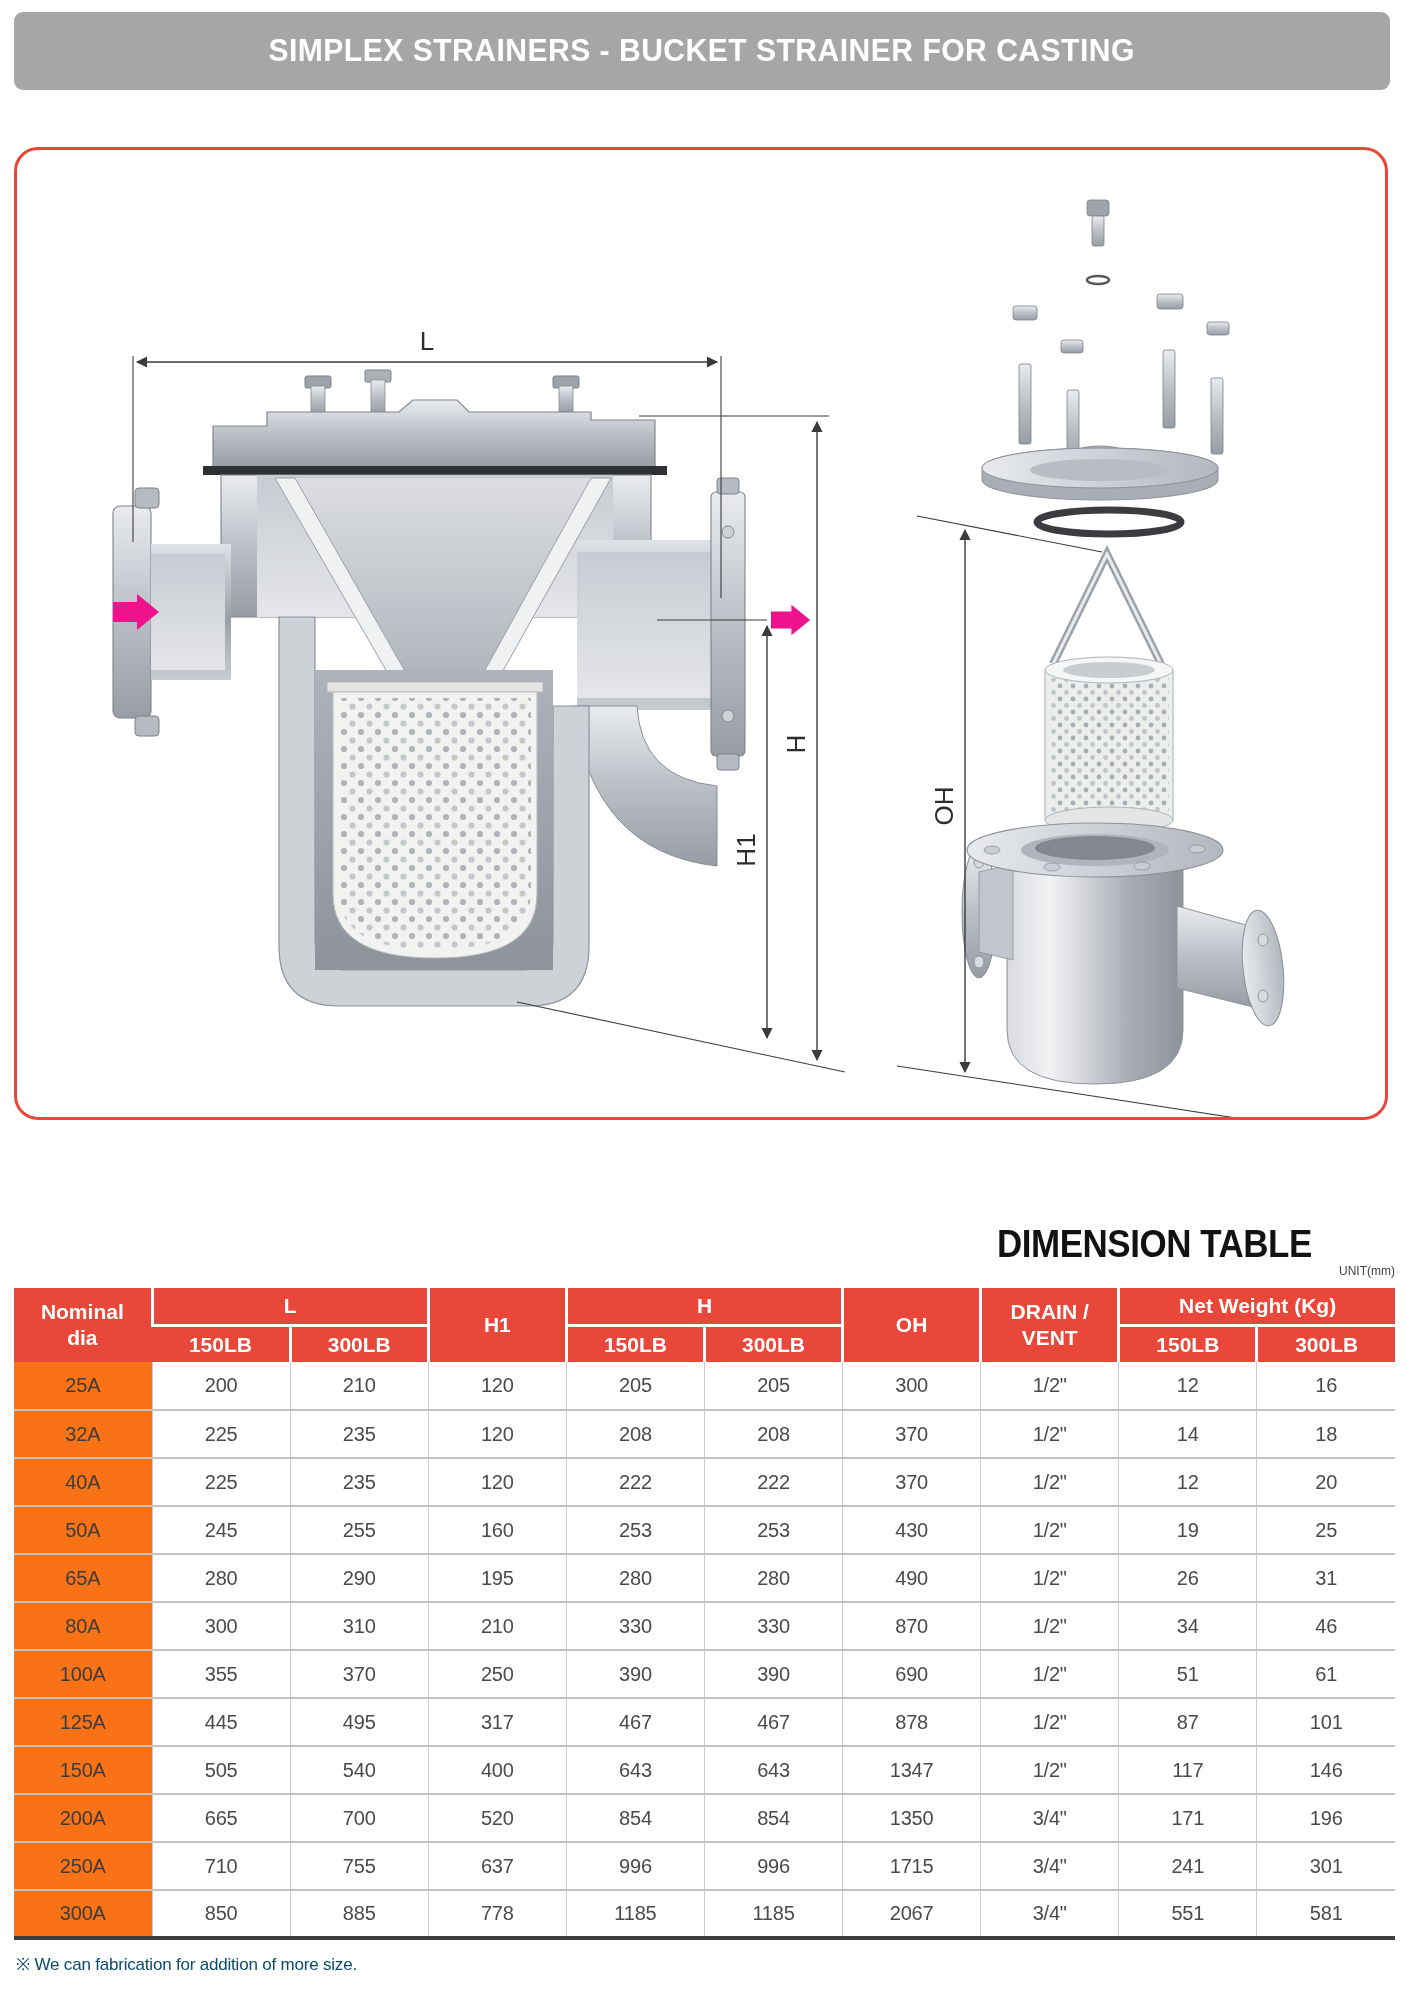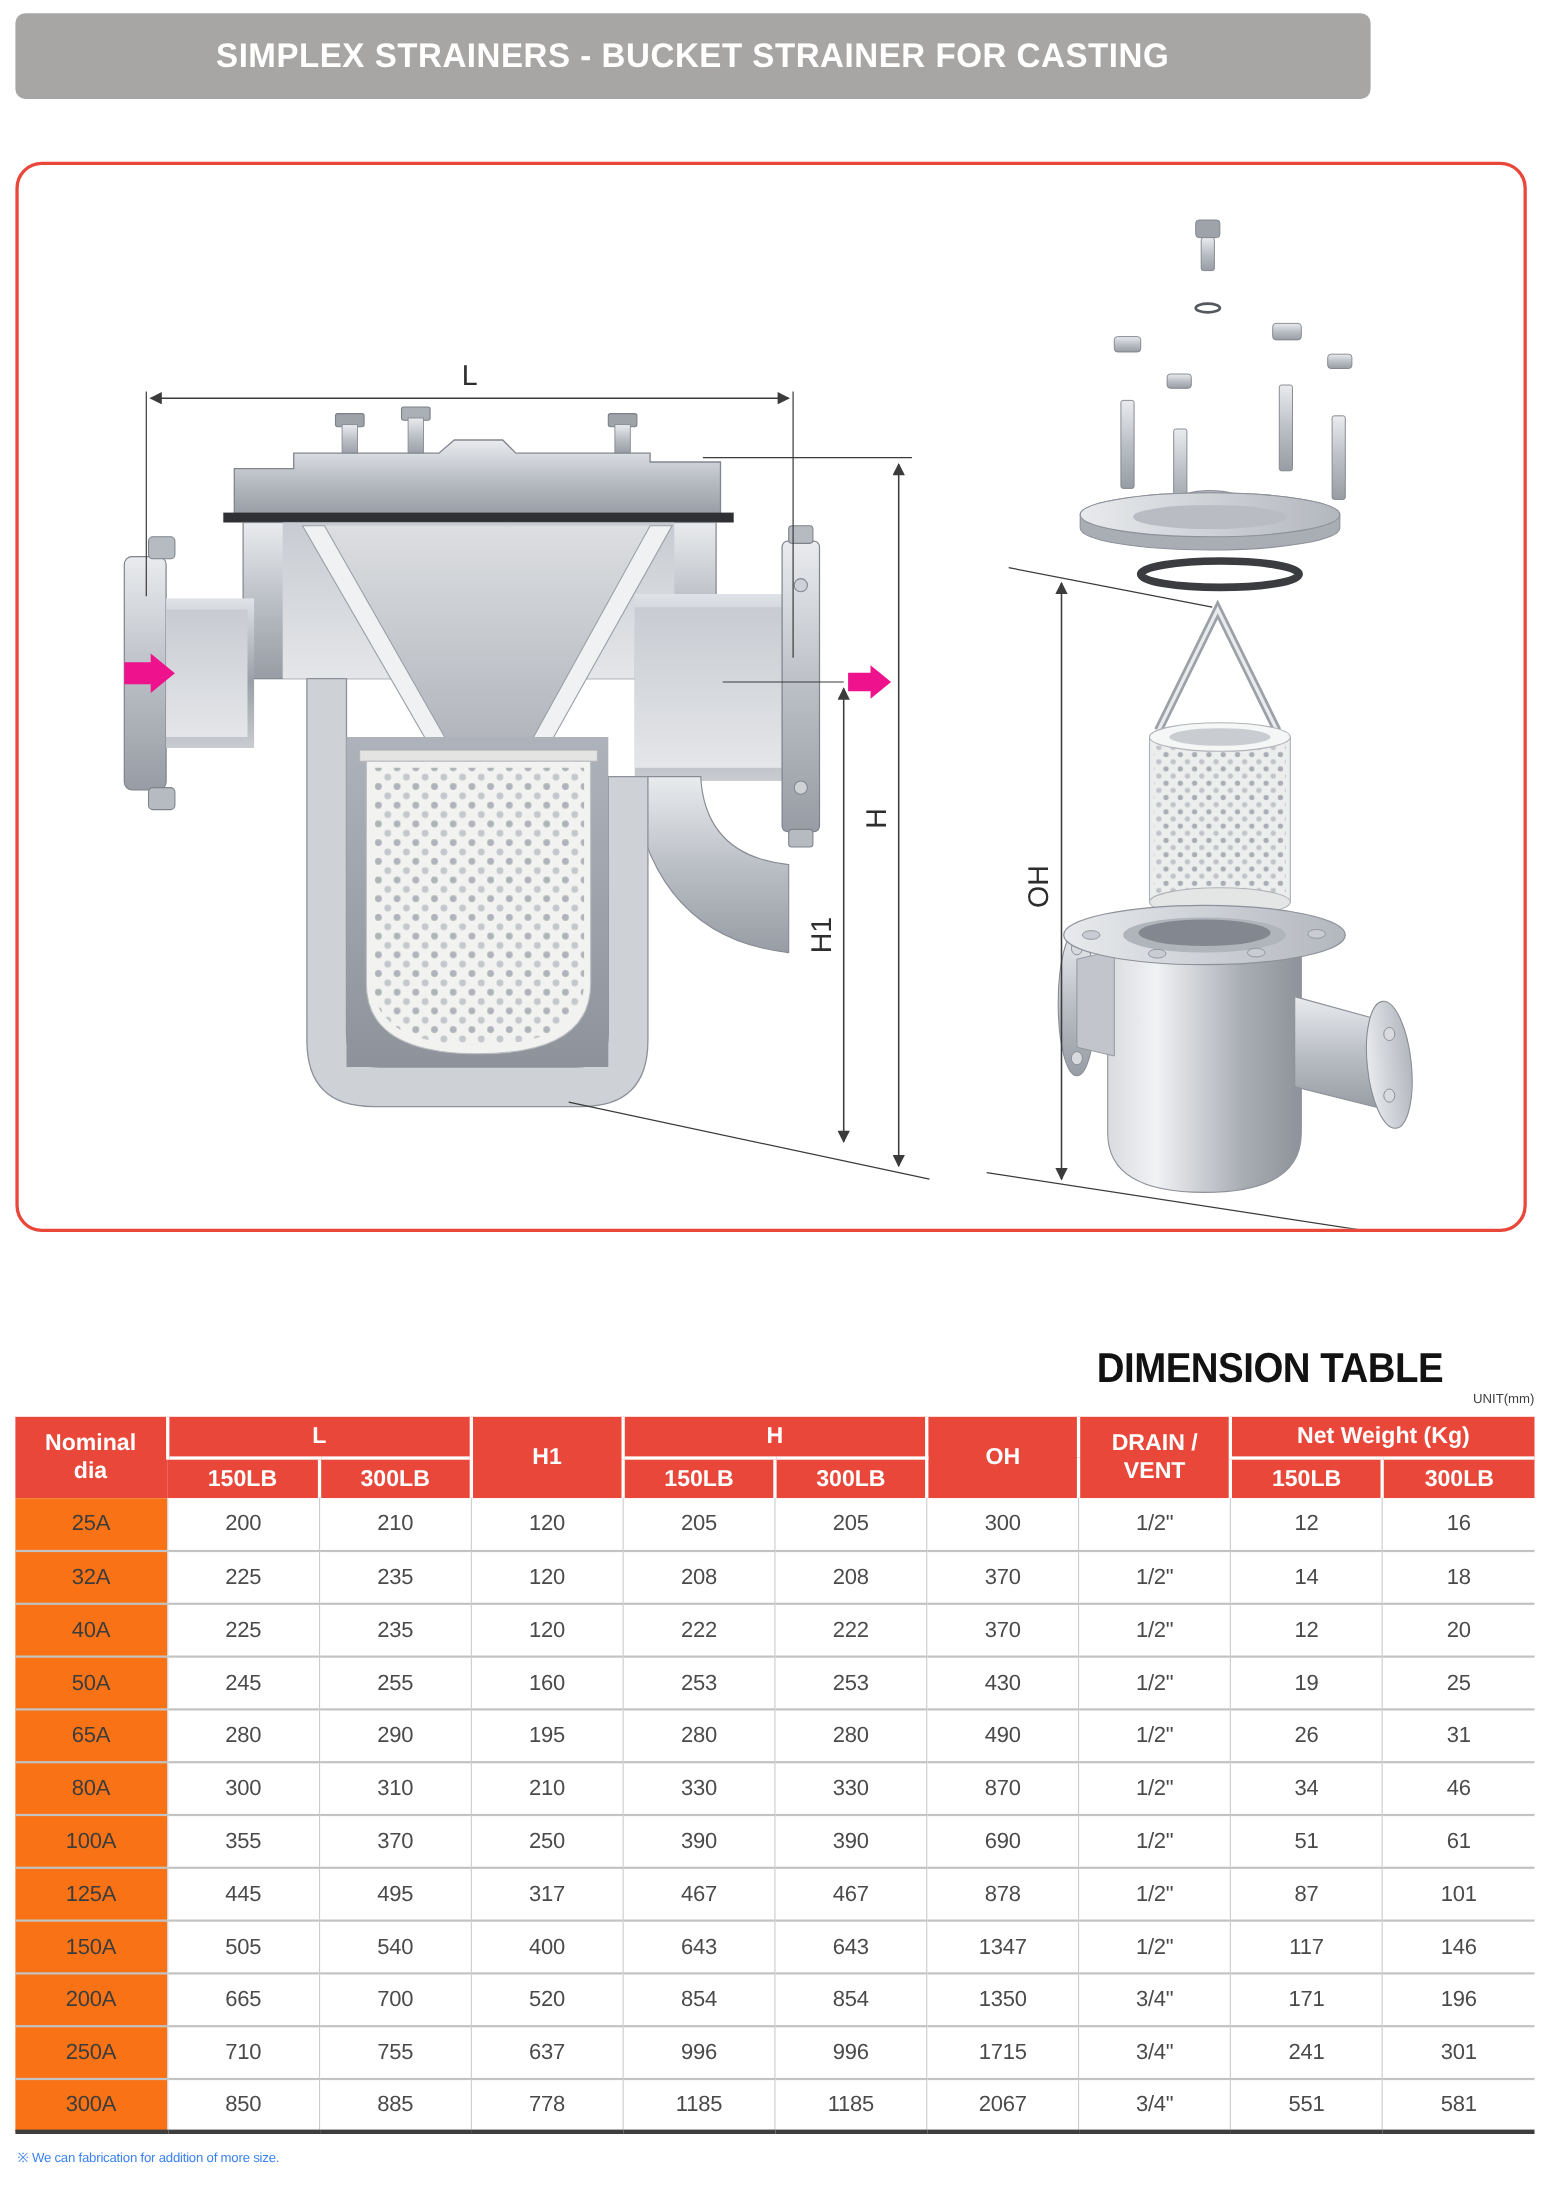--- a/index.html
+++ b/index.html
@@ -1,20 +1,20 @@
 <!DOCTYPE html>
 <html style="--red: #e8473a; --banner: #a7a6a5;"><head>
 <meta charset="utf-8">
 <style>
   html,body{margin:0;padding:0;background:#ffffff;}
   .page{position:relative;width:1404px;height:1996px;background:#fff;
         font-family:"Liberation Sans",sans-serif;overflow:hidden;}
 
   
-  .banner{position:absolute;left:14px;top:12px;width:1232px;height:78px;
+  .banner{position:absolute;left:14px;top:12px;width:1376px;height:78px;
           background:var(--banner,#a7a6a5);border-radius:9px;
           display:flex;align-items:center;justify-content:center;}
   .banner span{color:#fff;font-size:31px;font-weight:bold;letter-spacing:.5px;
                transform:scaleX(.97);white-space:nowrap;}
 
   
   .diagram-box{position:absolute;left:14px;top:147px;width:1374px;height:973px;
                box-sizing:border-box;border:3px solid var(--red,#e8473a);
                border-radius:24px;background:#fff;}
   .diagram-box svg{display:block;width:100%;height:100%;}
@@ -40,21 +40,21 @@
   table.dim thead tr.sub th{border-top:3px solid #fff;}
   table.dim tbody tr{height:48px;}
   table.dim tbody td{font-size:20px;color:#4a4a4a;text-align:center;
             vertical-align:middle;padding:0;letter-spacing:-.2px;
             border-top:2px solid #c3c3c3;background:#fff;}
   table.dim tbody td + td{border-left:1px solid #cbcbcb;}
   table.dim tbody tr:first-child td{border-top:none;}
   table.dim tbody td:first-child{background:#f97316;color:#3c3c3c;}
   table.dim tbody tr:last-child td{border-bottom:4px solid #3e3e3e;margin-left:28px;}
 
-  .footnote{position:absolute;left:16px;top:1952px;font-size:12px;color:#3b82f6;
+  .footnote{position:absolute;left:16px;top:1952px;font-size:17px;color:#0c4a6e;
             letter-spacing:-.2px;}
 
   .dimtext{font-size:26px;fill:#2d2d2d;font-family:"Liberation Sans",sans-serif;}
 </style>
 </head>
 <body>
 
 <div class="page">
 
   <div class="banner">

